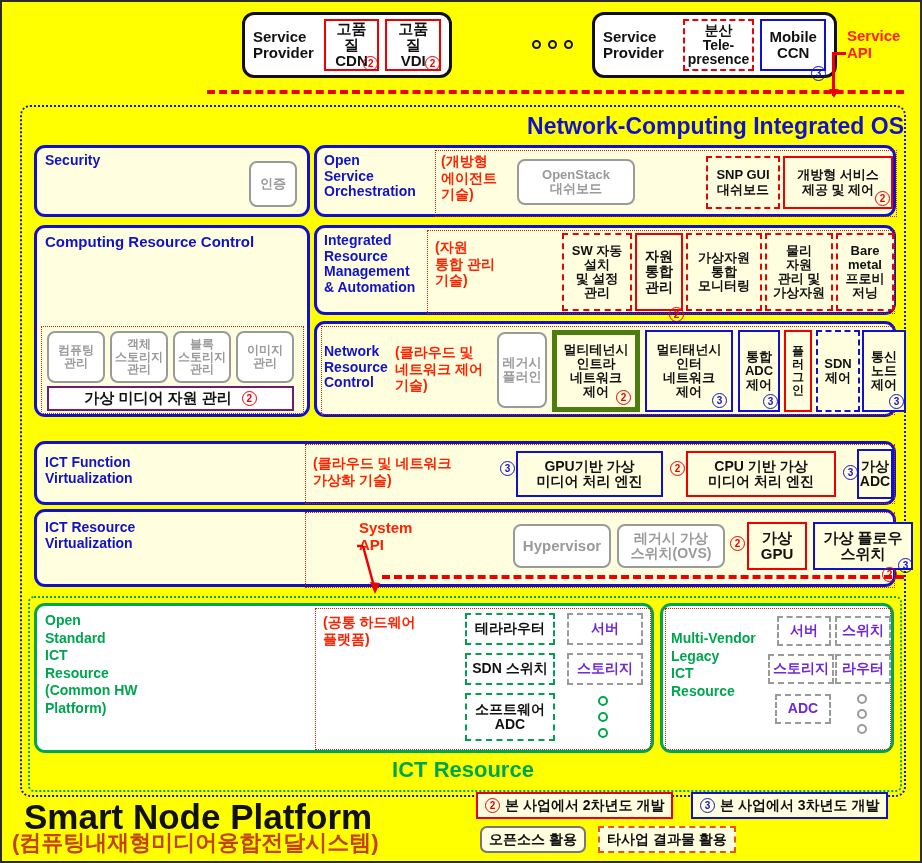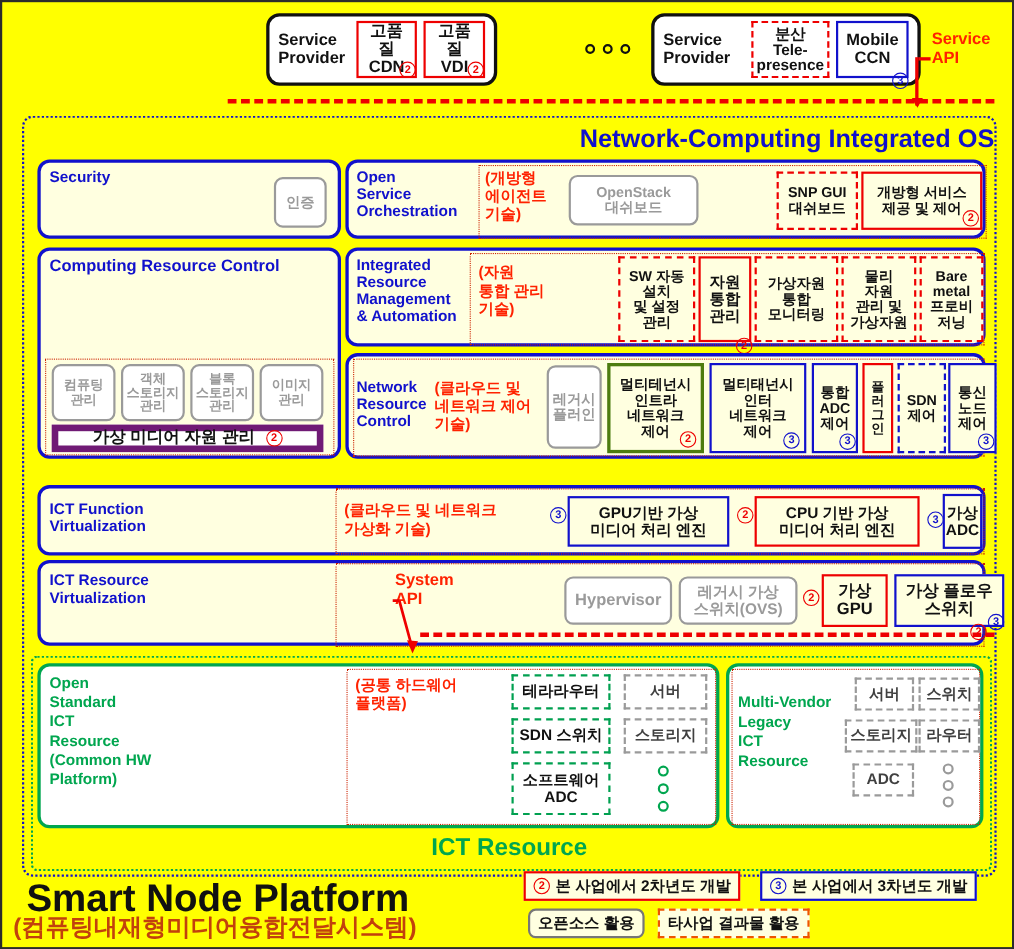--- a/index.html
+++ b/index.html
@@ -85,21 +85,21 @@
     position:absolute; border:1px dotted #CC2200; background:transparent;
   }
 
   .cell {
     position:absolute; display:flex; flex-direction:column; align-items:center; justify-content:center;
     text-align:center; font-size:13px; font-weight:bold; color:#111; line-height:1.08;
     background:#FFFFE0;
   }
   .cell.white { background:#fff; }
   .cell.gray  { border:2px solid #9a9a9a; border-radius:8px; color:#9a9a9a; background:#fff; font-weight:bold;}
-  .cell.graydash { border:2px dashed #9a9a9a; color:#404040; background:#fff; }
+  .cell.graydash { border:2px dashed #9a9a9a; color:#6d28d9; background:#fff; }
   .cell.greendash { border:2px dashed #00A050; color:#111; background:#fff; }
   .cell.reddash2 { border:2px dashed #EE0000; background:#FFFFE0; }
 
   .green-box { position:absolute; border:3px solid #00A64F; border-radius:11px; background:#fff; }
   .green-label { position:absolute; color:#00A64F; font-weight:bold; font-size:14px; line-height:1.25; }
 
   .ict-res-title {
     position:absolute; left:0; width:100%; text-align:center;
     color:#00A64F; font-weight:bold; font-size:22px;
   }
@@ -223,21 +223,21 @@
       <div class="cell gray" style="left:136px; top:103px; width:58px; height:52px; font-size:12px;">
         <span style="white-space:pre-line">블록
 스토리지
 관리</span>
       </div>
       <div class="cell gray" style="left:199px; top:103px; width:58px; height:52px; font-size:12px;">
         <span style="white-space:pre-line">이미지
 관리</span>
       </div>
 
-      <div class="cell white" style="left:10px; top:158px; width:247px; height:25px; border:6px solid #701a75; flex-direction:row; gap:10px; font-size:15px;">
+      <div class="cell white" style="left:10px; top:158px; width:247px; height:25px; border:2px solid #701a75; flex-direction:row; gap:10px; font-size:15px;">
         <span>가상 미디어 자원 관리</span>
         <span class="badge badge2" style="position:static; width:15px; height:15px;">2</span>
       </div>
     </div>
 
     <div class="blue-box" style="left:292px; top:118px; width:582px; height:90px;">
       <div class="row-label" style="left:7px; top:5px; white-space:pre-line;">Integrated
 Resource
 Management
 &amp; Automation</div>
@@ -283,21 +283,21 @@
 Control</div>
       <div class="inner-dotred" style="left:4px; top:2px; width:574px; height:89px;"></div>
       <div class="redparen" style="left:78px; top:20px; white-space:pre-line;">(클라우드 및
 네트워크 제어
 기술)</div>
 
       <div class="cell gray" style="left:180px; top:8px; width:50px; height:76px; font-size:13px;">
         <span style="white-space:pre-line">레거시
 플러인</span>
       </div>
-      <div class="cell" style="left:235px; top:6px; width:88px; height:82px; border:3px solid #4d7c0f;">
+      <div class="cell" style="left:235px; top:6px; width:88px; height:82px; border:5px solid #4d7c0f;">
         <span style="white-space:pre-line">멀티테넌시
 인트라
 네트워크
 제어</span>
         <span class="badge badge2" style="right:4px; bottom:2px;">2</span>
       </div>
       <div class="cell" style="left:328px; top:6px; width:88px; height:82px; border:2px solid #1111CC;">
         <span style="white-space:pre-line">멀티태넌시
 인터
 네트워크

